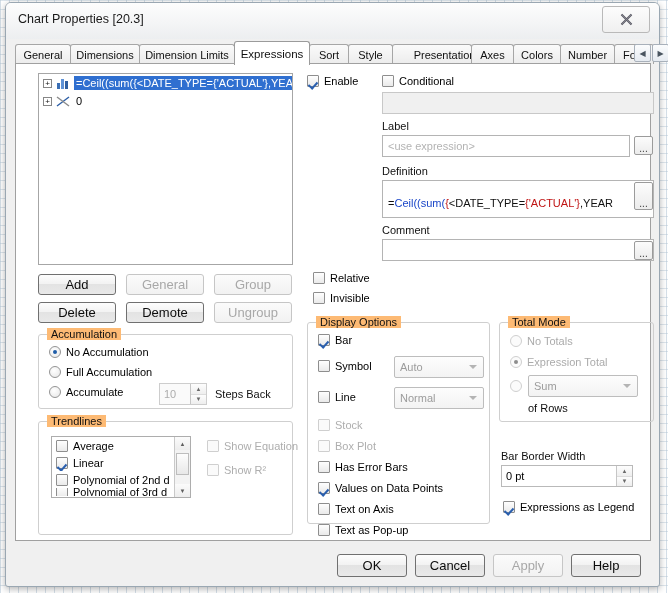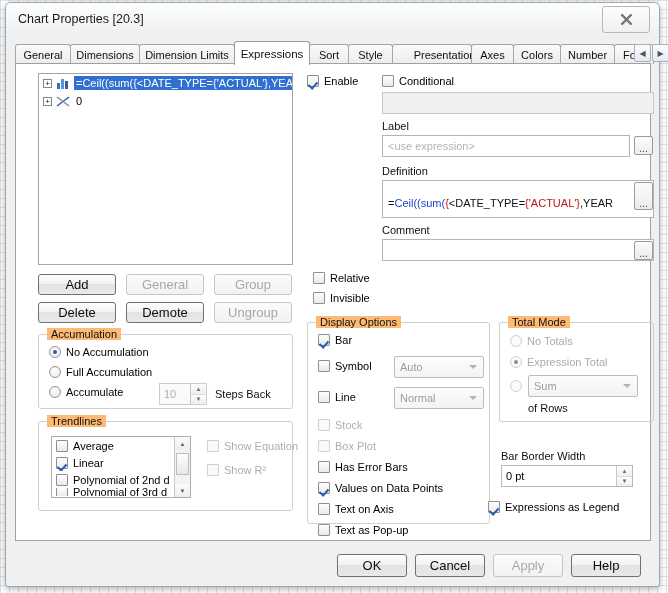--- a/index.html
+++ b/index.html
@@ -325,21 +325,21 @@
       <div class="spin dis" style="left:120px;top:48px;width:48px;">
         <span>10</span>
         <div class="spinbtns">
           <div>▲</div>
           <div>▼</div>
         </div>
       </div>
       <div class="lbl" style="left:176px;top:53px;color:#111;">Steps Back</div>
     </div>
 
-    <div class="grp" style="left:22px;top:357px;width:255px;height:90px;">
+    <div class="grp" style="left:22px;top:357px;width:255px;height:114px;">
       <div class="cap">Trendlines</div>
       <div class="tlist">
         <div class="tlrow">
           <div class="chk" style="position:static;">
             <div class="chkbox"></div>
             <span>Average</span>
           </div>
         </div>
         <div class="tlrow">
           <div class="chk on" style="position:static;">
@@ -445,21 +445,21 @@
 
     <div class="lbl" style="left:485px;top:386px;">Bar Border Width</div>
     <div class="spin" style="left:485px;top:401px;width:132px;">
       <span>0 pt</span>
       <div class="spinbtns">
         <div>▲</div>
         <div>▼</div>
       </div>
     </div>
 
-    <div class="chk on" style="left:472px;top:437px;">
+    <div class="chk on" style="left:487px;top:437px;">
       <div class="chkbox"></div>
       <span>Expressions as Legend</span>
     </div>
 
   </div>
 
   <div class="footer">
     <div class="btn strong" style="left:331px;top:13px;width:70px;height:23px;">OK</div>
     <div class="btn strong" style="left:409px;top:13px;width:70px;height:23px;">Cancel</div>
     <div class="btn disabled" style="left:487px;top:13px;width:70px;height:23px;">Apply</div>

